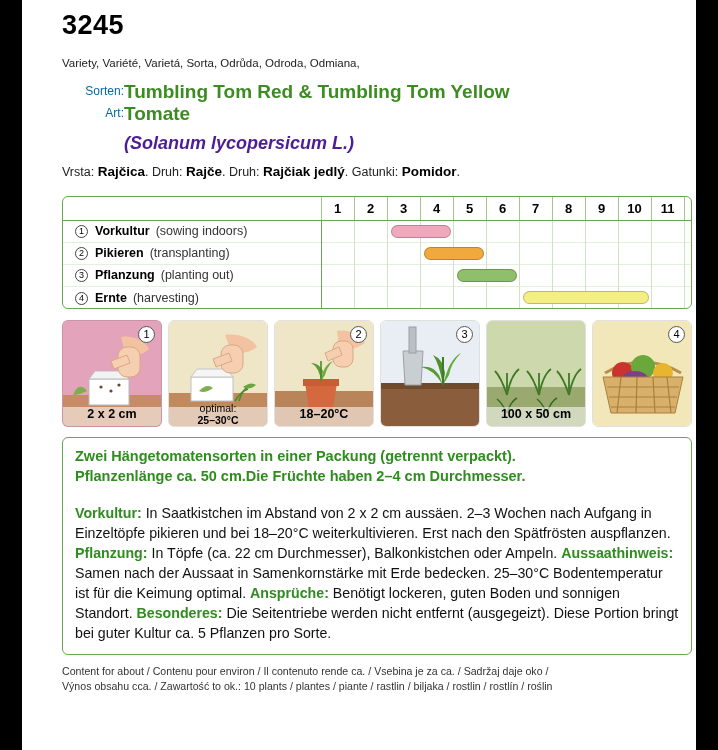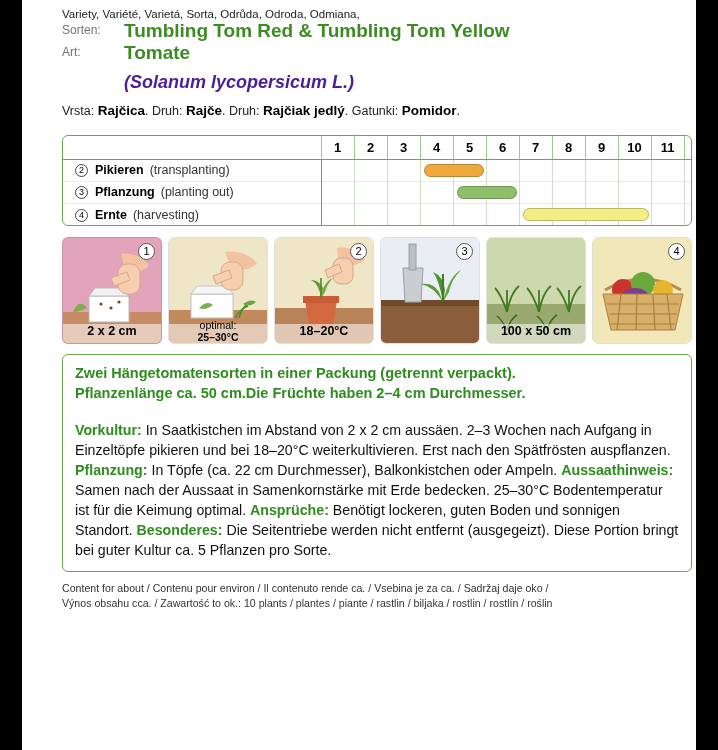--- a/index.html
+++ b/index.html
@@ -21,34 +21,35 @@
   .art-number {
     font-size: 27px;
     font-weight: bold;
     letter-spacing: 0.5px;
     margin: 2px 0 16px 0;
     color:#000;
   }
   .variety-line {
     font-size: 11.5px;
     color:#222;
-    margin-bottom: 0;
+    margin-bottom: 12px;
   }
   .name-block { position:relative; }
   .name-row {
     display:flex;
     align-items:flex-start;
     line-height: 1.15;
   }
   .name-label {
     width: 62px;
     flex: none;
     font-size: 12px;
-    color:#737373;
+    color:#0369a1;
     padding-top: 4px;
+    text-align: right;
   }
   .name-value-green {
     font-size: 19px;
     font-weight: bold;
     color:#3c8c23;
   }
   .name-value-green.small { font-size:19px; }
   .latin {
     font-size: 18px;
     font-style: italic;
@@ -201,20 +202,21 @@
   .edge-left { left:0; }
   .edge-right { right:0; }
 </style>
 </head>
 <body>
 
 <div class="page">
   <div class="edge-left"></div>
   <div class="edge-right"></div>
 
+  <div class="art-number">3245</div>
 
   <div class="variety-line">Variety, Variété, Varietá, Sorta, Odrůda, Odroda, Odmiana,</div>
 
   <div class="name-block">
     <div class="name-row">
       <div class="name-label">Sorten:</div>
       <div class="name-value-green">Tumbling Tom Red &amp; Tumbling Tom Yellow</div>
     </div>
     <div class="name-row">
       <div class="name-label">Art:</div>
@@ -243,20 +245,37 @@
             <th class="m">7</th>
             <th class="m">8</th>
             <th class="m">9</th>
             <th class="m">10</th>
             <th class="m">11</th>
             <th class="m">12</th>
           </tr>
       </thead>
       <tbody>
           <tr>
+            <td class="lbl-col"><span class="circ">1</span><span class="row-name">Vorkultur</span><span class="row-sub">(sowing indoors)</span></td>
+            <td class="m"></td>
+            <td class="m"></td>
+            <td class="m">
+              <div class="bar" style="background: rgb(240, 168, 189); left: 3px; width: 60px;"></div>
+            </td>
+            <td class="m"></td>
+            <td class="m"></td>
+            <td class="m"></td>
+            <td class="m"></td>
+            <td class="m"></td>
+            <td class="m"></td>
+            <td class="m"></td>
+            <td class="m"></td>
+            <td class="m"></td>
+          </tr>
+          <tr>
             <td class="lbl-col"><span class="circ">2</span><span class="row-name">Pikieren</span><span class="row-sub">(transplanting)</span></td>
             <td class="m"></td>
             <td class="m"></td>
             <td class="m"></td>
             <td class="m">
               <div class="bar" style="background: rgb(240, 169, 60); left: 3px; width: 60px;"></div>
             </td>
             <td class="m"></td>
             <td class="m"></td>
             <td class="m"></td>

